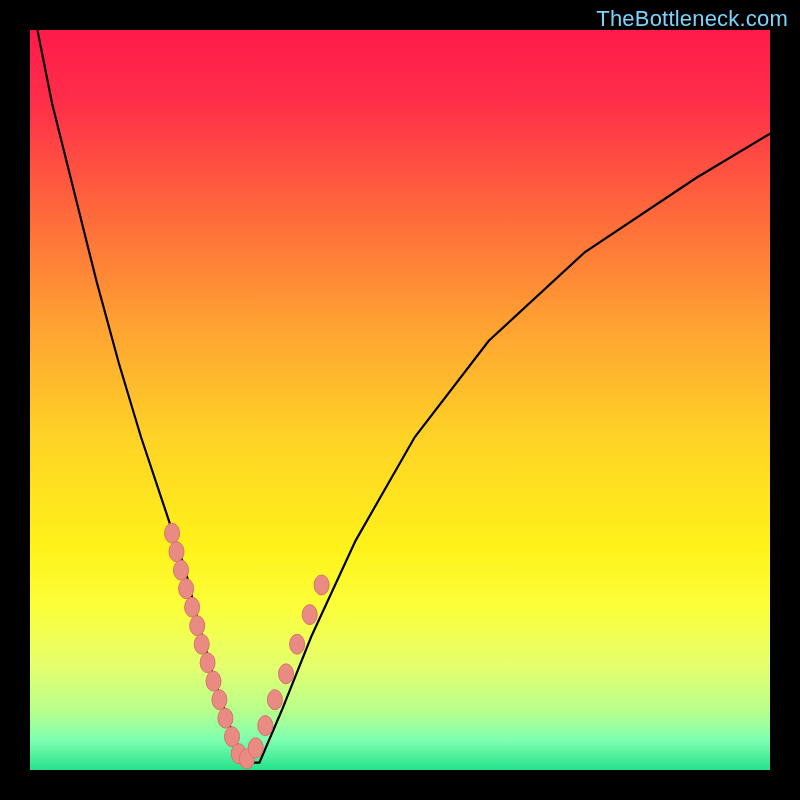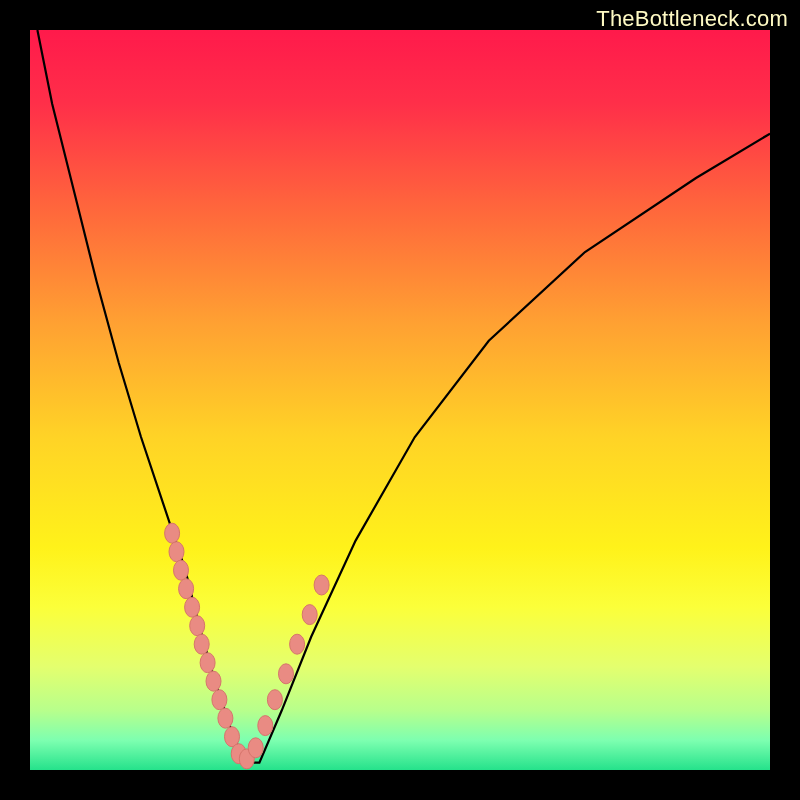--- a/index.html
+++ b/index.html
@@ -22,21 +22,21 @@
     left: 30px;
     top: 30px;
     width: 740px;
     height: 740px;
     overflow: hidden;
   }
   .watermark {
     position: absolute;
     top: 6px;
     right: 12px;
-    color: #fef9c3;
+    color: #7dd3fc;
     font-size: 22px;
     font-weight: 500;
     letter-spacing: 0.2px;
     z-index: 10;
   }
   svg { display: block; }
 </style>
 </head>
 <body>
 

